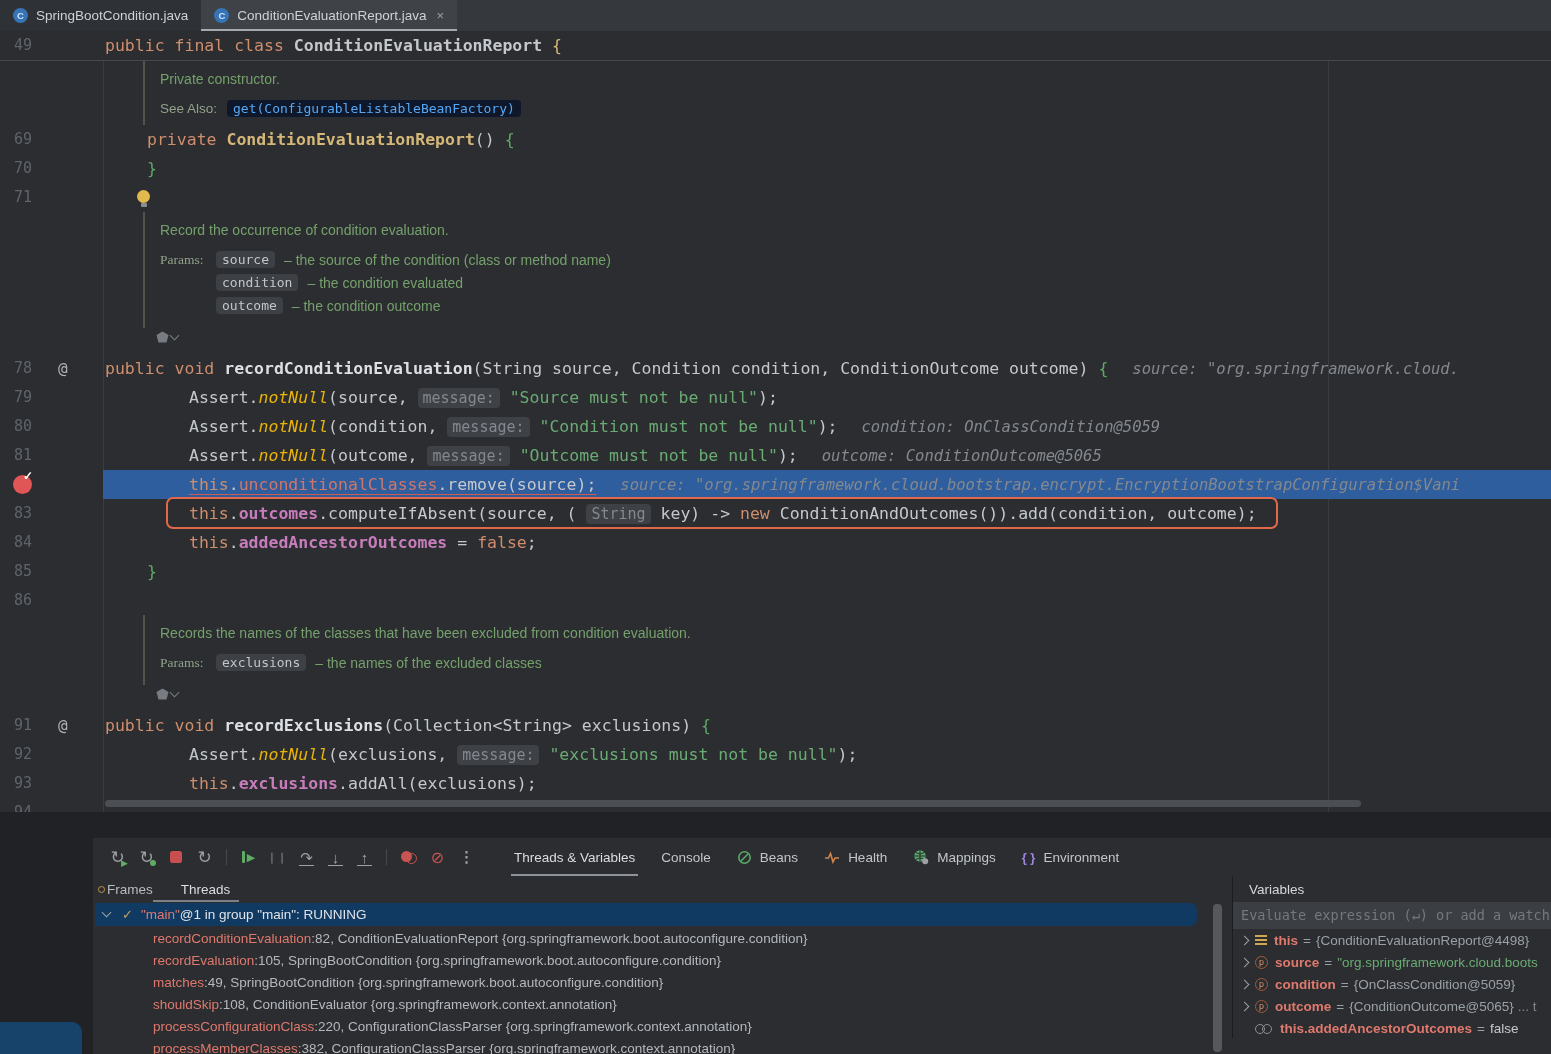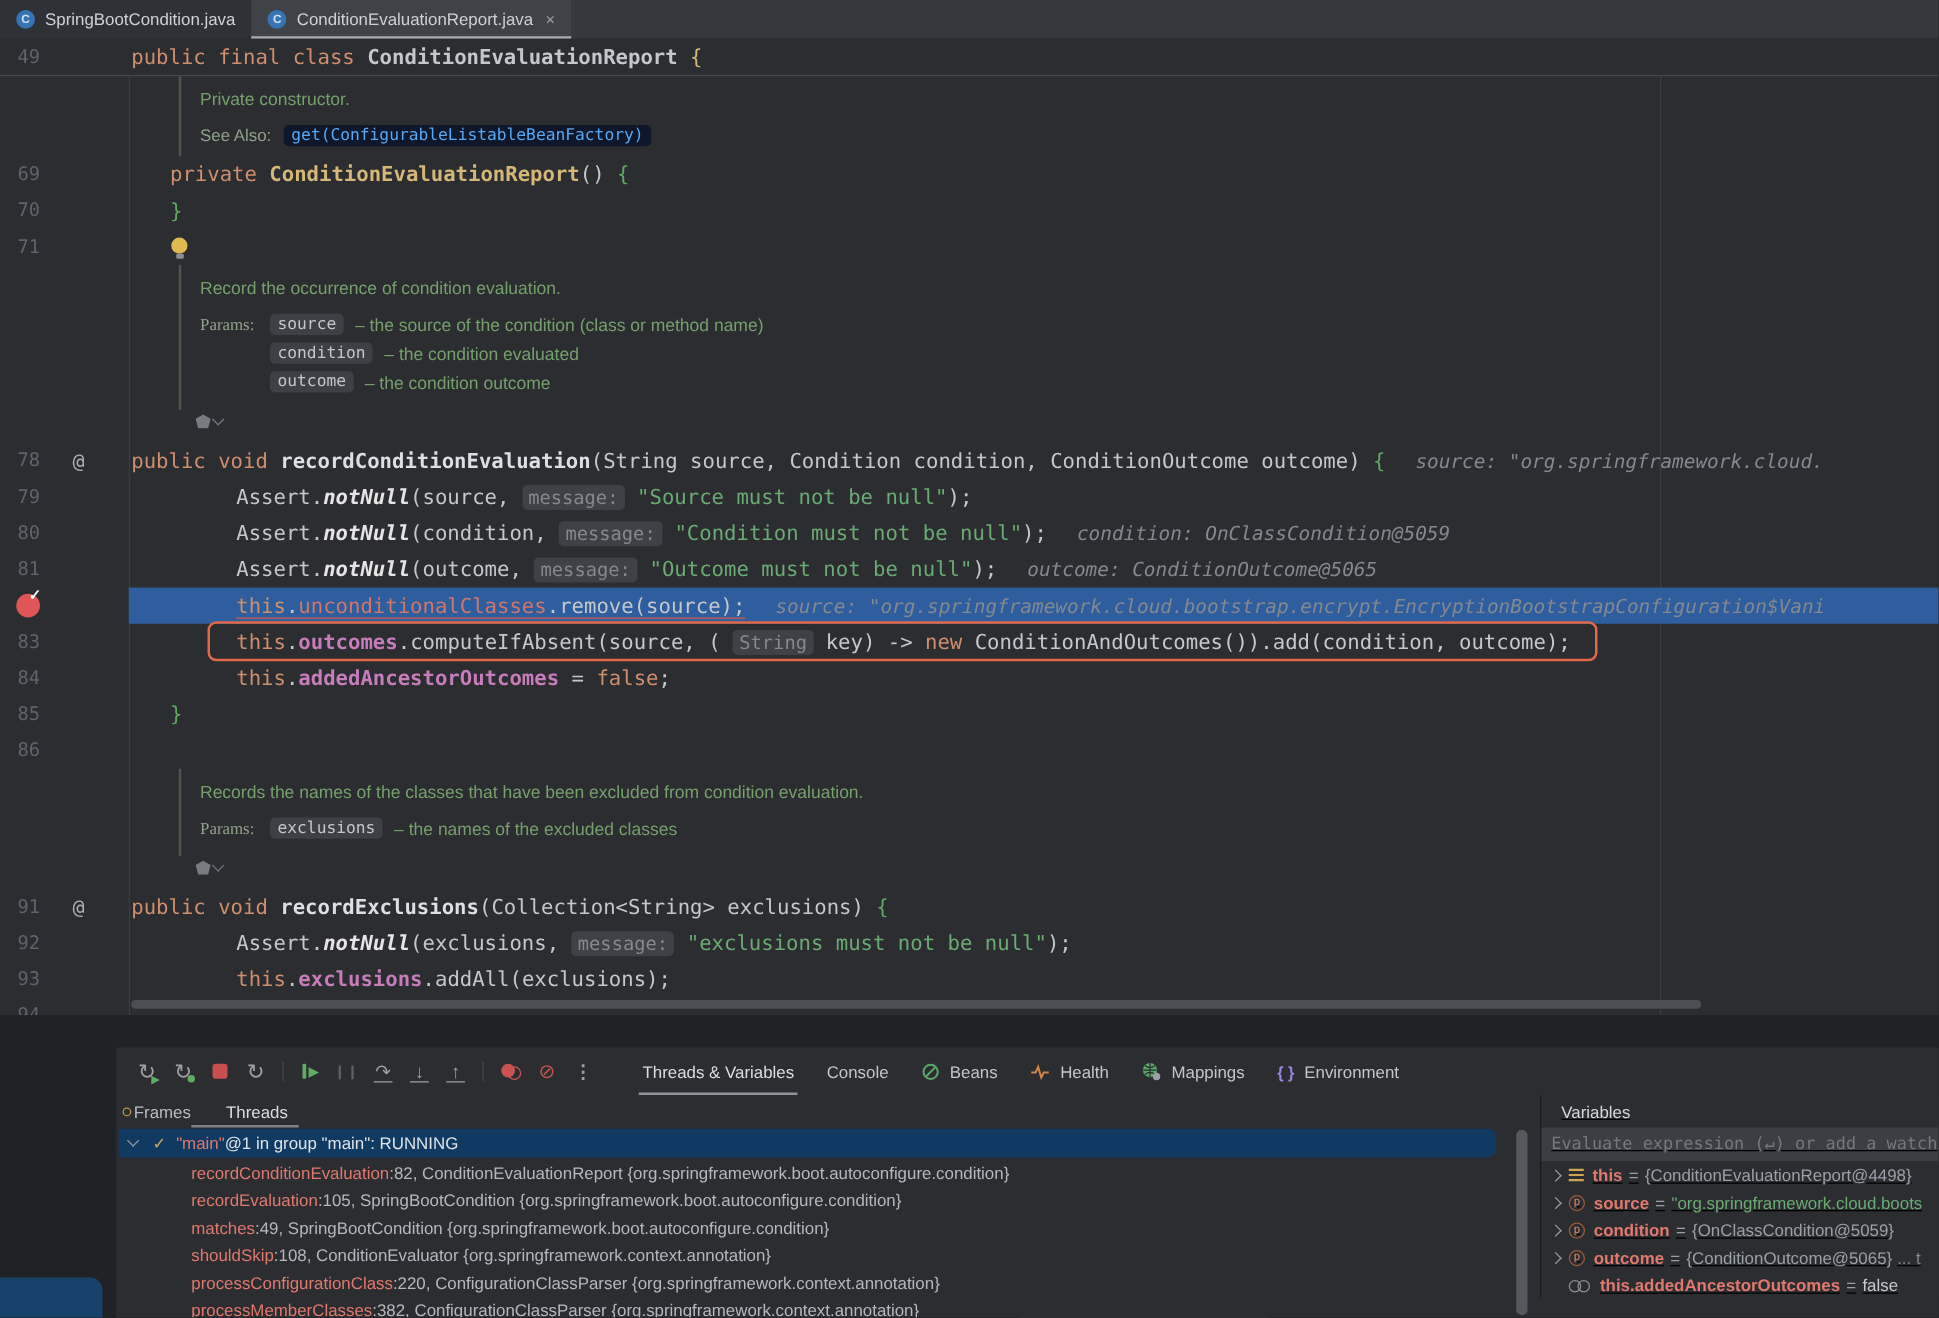--- a/index.html
+++ b/index.html
@@ -18,33 +18,33 @@
   .editor { position:absolute; top:31px; left:0; right:0; height:781px; background:#2b2d30; overflow:hidden;
             font-family:"DejaVu Sans Mono","Liberation Mono",monospace; font-size:16.5px; }
   .gline  { position:absolute; top:0; bottom:0; left:103px; width:1px; background:#393c40; }
   .wguide { position:absolute; top:0; bottom:0; left:1328px; width:1px; background:#393c40; }
   .sticky { position:relative; height:30px; background:#2b2d30; border-bottom:1px solid #47494d; z-index:5; }
   .lines  { position:relative; z-index:1; }
   .ln { height:29px; position:relative; white-space:pre; }
   .ln.clip { height:14px; overflow:hidden; }
   .ln .num { position:absolute; left:14px; top:0; line-height:29px; color:#5f646c; font-size:15px; }
   .ln .code { position:absolute; top:0; line-height:29px; z-index:2; }
-  .i0 { left:105px; } .i1 { left:136px; } .i2 { left:189px; }
+  .i0 { left:105px; } .i1 { left:147px; } .i2 { left:189px; }
   .ln.exec::before { content:""; position:absolute; left:103px; right:0; top:0; bottom:0; background:#2e5e9d; }
   .box83 { position:absolute; left:166px; top:-2px; height:32px; width:1112px; border:2.5px solid #e2684a; border-radius:7px; z-index:3; pointer-events:none; }
 
   .tk-k  { color:#cf8e6d; }
   .tk-p  { color:#c4c8cc; }
   .tk-m  { color:#dcdfe4; font-weight:bold; }
   .tk-cn { color:#c4c8cc; font-weight:bold; }
   .tk-ctor { color:#d5b778; font-weight:bold; }
   .tk-f  { color:#c77dbb;font-weight:bold; }
   .tk-fe { color:#d0766a; }
   .tk-s  { color:#6aab73; }
-  .tk-sm { color:#e5e5e5; font-style:italic; font-weight:bold; }
+  .tk-sm { color:#eab308; font-style:italic; font-weight:normal; }
   .tk-br { color:#5fa865; }
   .tk-brY{ color:#d5b778; }
   .tk-chip { background:#3e4146; color:#84888f; border-radius:4px; padding:1px 5px; font-size:15px; }
   .tk-u  { text-decoration:underline; text-decoration-color:#cf5b50; text-underline-offset:4px; }
   .hint  { color:#84888f; font-style:italic; font-size:15.5px; margin-left:24px; }
 
   .bulb { position:absolute; left:137px; top:7px; width:13px; height:13px; border-radius:50%; background:#e0b94f; z-index:2; }
   .bulb::after { content:""; position:absolute; left:3.5px; top:13px; width:6px; height:4px; background:#8a8d92; border-radius:1px; }
   .at-icon { position:absolute; left:58px; top:0; line-height:29px; color:#aeb2b8; font-size:16px; z-index:2; }
   .bp { position:absolute; left:13px; top:5px; width:19px; height:19px; border-radius:50%; background:#e05555; z-index:2; }
@@ -109,21 +109,21 @@
   .chev.right { transform:rotate(-45deg); }
   .tcheck { color:#c5a262; font-size:13px; margin:0 8px 0 12px; }
   .tname { color:#e0796d; }
   .trest { color:#dfe2e6; }
   .framelist { position:absolute; left:0; top:52px; right:0; bottom:0; }
   .frow { height:22px; line-height:22px; padding-left:60px; font-size:13.5px; white-space:nowrap; overflow:hidden; }
   .ffn { color:#e0796d; }
   .frest { color:#b4b8be; }
   .fscroll { position:absolute; right:10px; top:28px; bottom:2px; width:9px; border-radius:4px; background:#55585c; }
 
-  .vcol { position:absolute; top:38px; right:0; width:319px; bottom:16px; border-left:1px solid #1b1c1f; background:#2b2d30; overflow:hidden;text-decoration:underline; }
+  .vcol { position:absolute; top:38px; right:0; width:319px; bottom:16px; border-left:1px solid #1b1c1f; background:#2b2d30; overflow:hidden; }
   .vhead { height:26px; display:flex; align-items:center; padding-left:16px; font-size:13.5px; color:#d4d7dc; }
   .veval { height:27px; background:#3b3e42; font-family:"DejaVu Sans Mono",monospace; font-size:13.5px; color:#75797f; line-height:27px; padding-left:8px; white-space:nowrap; overflow:hidden; }
   .vrow { height:22px; display:flex; align-items:center; padding-left:6px; white-space:nowrap; overflow:hidden; font-size:13.5px; }
   .vchev { margin:0 7px 0 2px; flex:0 0 auto; }
   .vchev-sp { width:16px; flex:0 0 16px; }
   .vname { color:#e0796d; font-weight:bold; margin:0 0 0 7px; }
   .veq { color:#9aa0a7; margin:0 5px; }
   .vref { color:#9aa0a7; }
   .vstr { color:#6aab73; }
   .vplain { color:#c6c9ce; }

